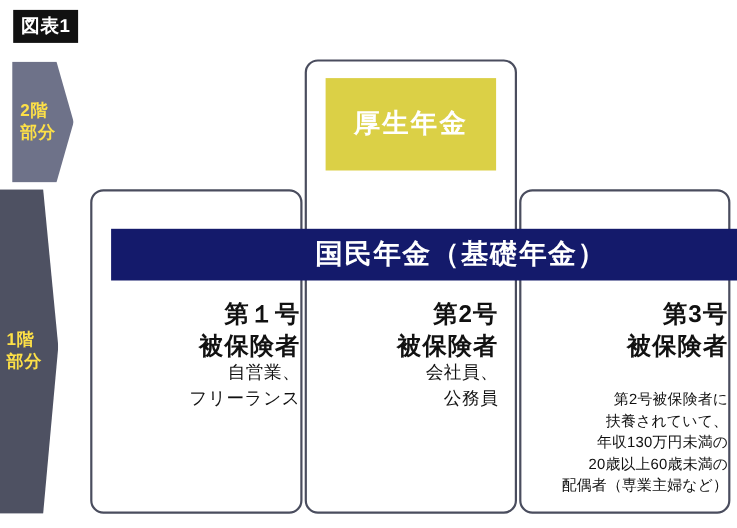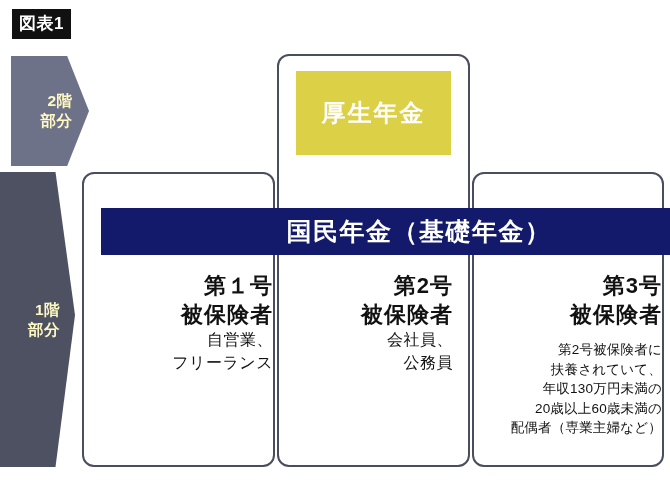--- a/index.html
+++ b/index.html
@@ -49,28 +49,27 @@
     white-space: nowrap;
     letter-spacing: 0.2px;
   }
 
   
   .floor-marker {
     position: absolute;
     display: flex;
     align-items: center;
     justify-content: center;
-    color: #fef9c3;
+    color: #fde047;
     font-size: 15.5px;
     font-weight: bold;
     line-height: 1.28;
-    text-align: right;
+    text-align: left;
     letter-spacing: 0.5px;
     user-select: none;
-    padding-left: 22px;
   }
   .floor-marker .fm-label { white-space: pre-line; padding-right: 9px; }
 
   #floor-marker-2f {
     left: 11px;
     top: 56px;
     width: 56px;
     height: 110px;
     background: #6e7289;
     clip-path: polygon(0% 0%, 72% 0%, 100% 50%, 72% 100%, 0% 100%);
@@ -157,21 +156,21 @@
     white-space: pre-line;
   }
   .cat-desc {
     font-size: 16px;
     font-weight: normal;
     line-height: 1.42;
     letter-spacing: 0.5px;
     white-space: pre-line;
   }
   #category-col-3 .cat-desc {
-    margin-top: 11px;
+    margin-top: 24px;
     font-size: 13.5px;
     line-height: 1.45;
     letter-spacing: 0.2px;
   }
 </style>
 </head>
 <body>
 
 <div id="figure-root">
 

